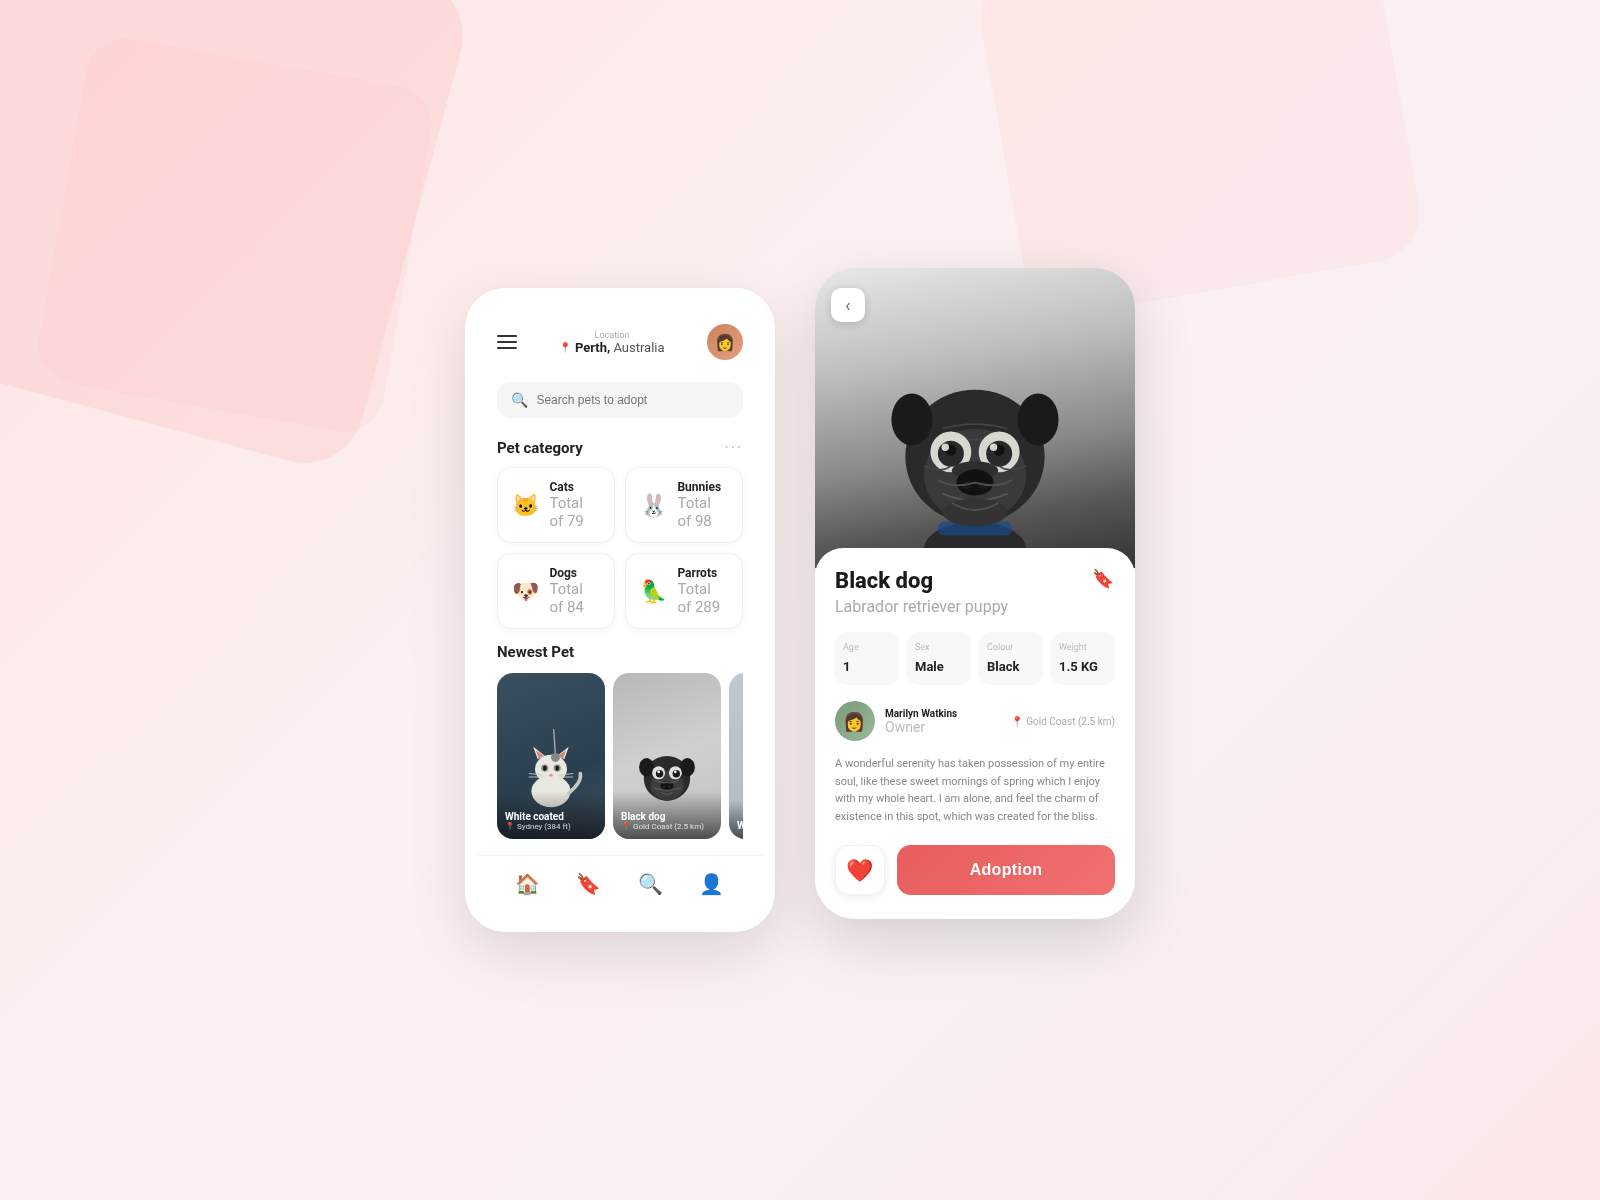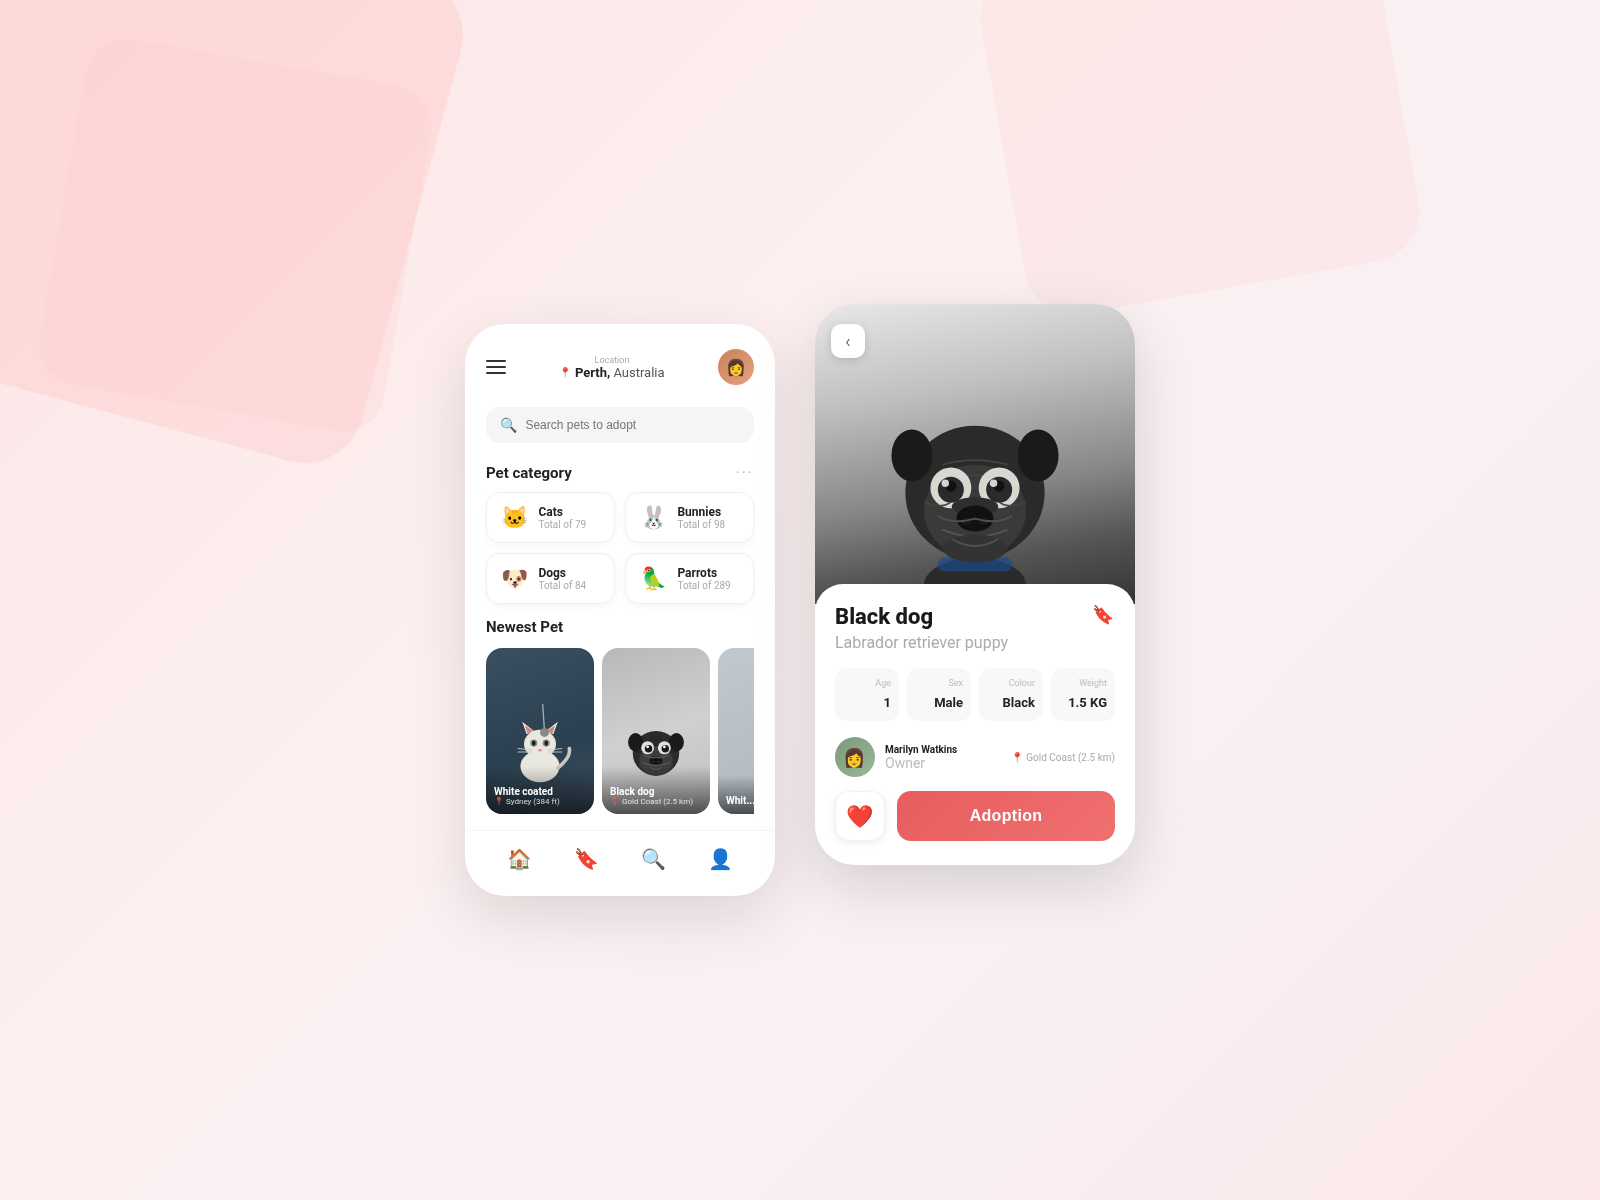--- a/index.html
+++ b/index.html
@@ -58,21 +58,21 @@
       width: 310px;
       background: #ffffff;
       border-radius: 40px;
       box-shadow: 0 20px 60px rgba(0,0,0,0.12);
       overflow: hidden;
       padding-bottom: 0;
       margin-top: 20px;
     }
 
     .phone1-inner {
-      padding: 1px;
+      padding: 12px;
     }
 
     
     .p1-header {
       display: flex;
       align-items: center;
       justify-content: space-between;
       padding: 24px 20px 10px;
     }
     .p1-menu-icon {
@@ -179,21 +179,21 @@
     }
     .p1-cat-icon {
       font-size: 22px;
     }
     .p1-cat-name {
       font-size: 12px;
       font-weight: 700;
       color: #222;
     }
     .p1-cat-total {
-      font-size: 10px;
+      font-size: 15px;
       color: #aaa;
     }
 
     
     .p1-newest {
       padding: 14px 20px 0;
     }
     .p1-newest-title {
       font-size: 15px;
       font-weight: 700;
@@ -371,21 +371,21 @@
     .p2-stats {
       display: flex;
       gap: 8px;
       margin-bottom: 16px;
     }
     .p2-stat-card {
       flex: 1;
       background: #f8f8f8;
       border-radius: 12px;
       padding: 10px 8px;
-      text-align: right;
+      text-align: left;
     }
     .p2-stat-label {
       font-size: 9px;
       color: #bbb;
       display: block;
       margin-bottom: 4px;
     }
     .p2-stat-value {
       font-size: 13px;
       font-weight: 700;
@@ -740,20 +740,21 @@
             <div class="p2-owner-name">Marilyn Watkins</div>
             <div class="p2-owner-role">Owner</div>
           </div>
         </div>
         <div class="p2-owner-location">
           <span class="p2-pin-icon">📍</span>
           <span>Gold Coast (2.5 km)</span>
         </div>
       </div>
 
+      <div class="p2-description">A wonderful serenity has taken possession of my entire soul, like these sweet mornings of spring which I enjoy with my whole heart. I am alone, and feel the charm of existence in this spot, which was created for the bliss.</div>
 
       <div class="p2-actions">
         <div class="p2-heart-btn">
           <span>❤️</span>
         </div>
         <button class="p2-adopt-btn">Adoption</button>
       </div>
 
     </div>
   </div>

